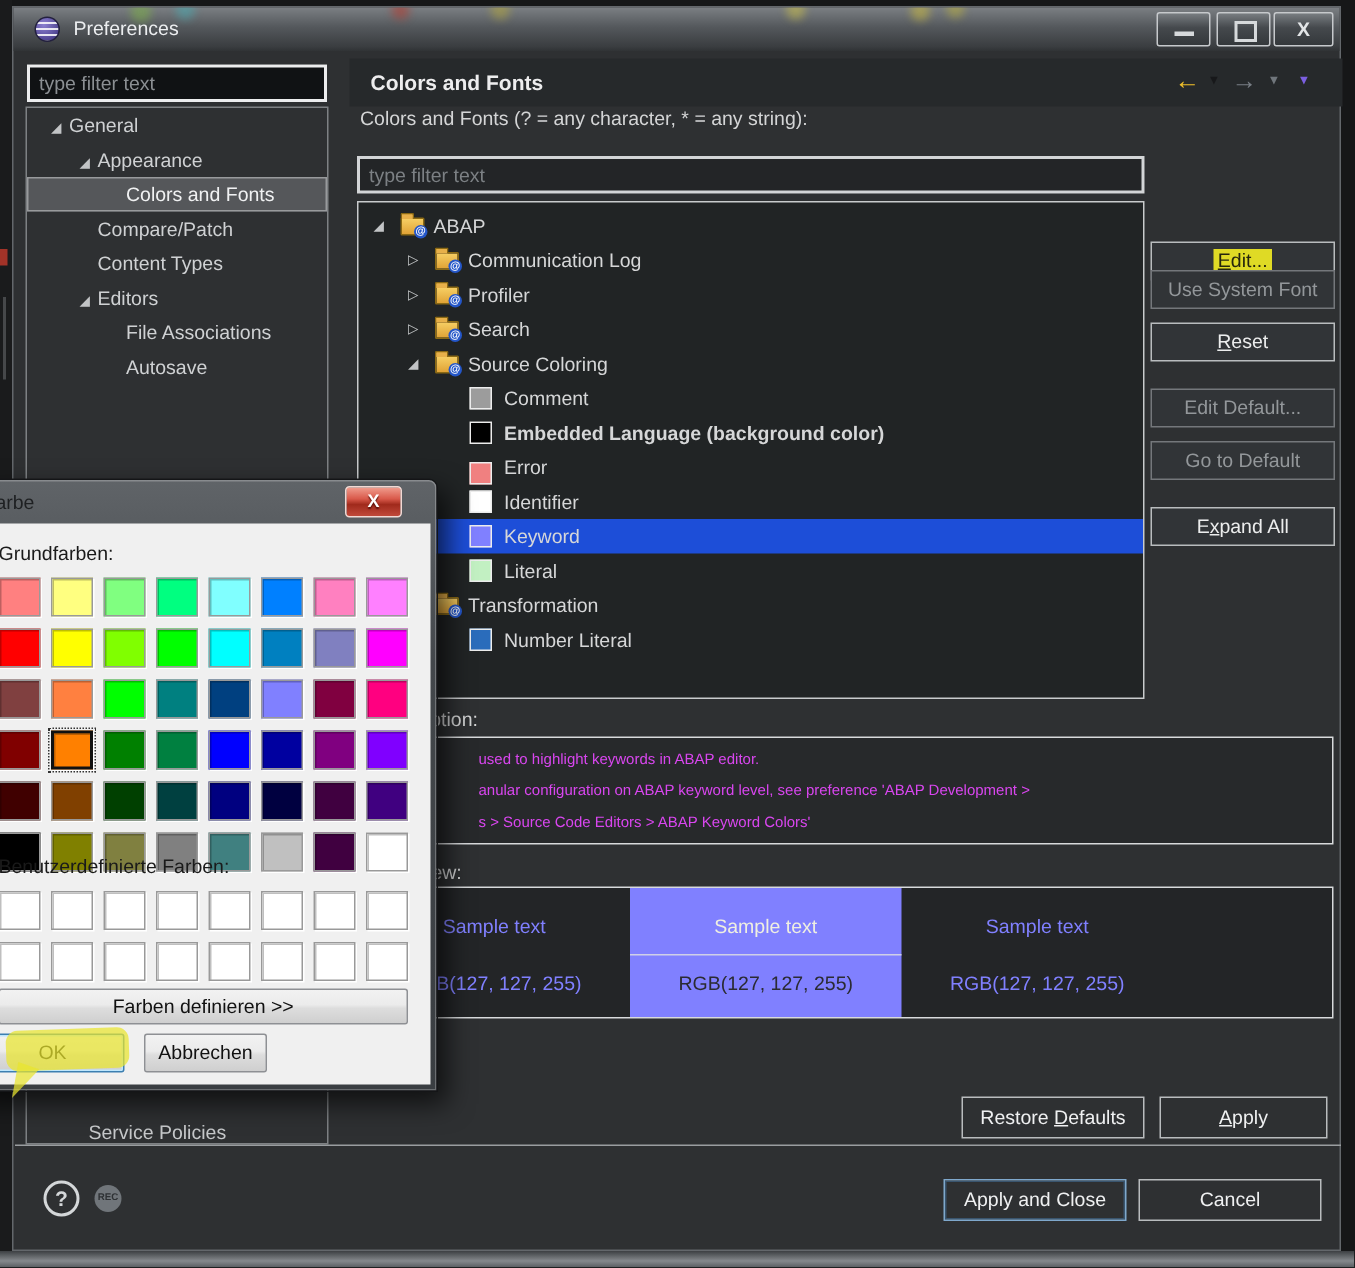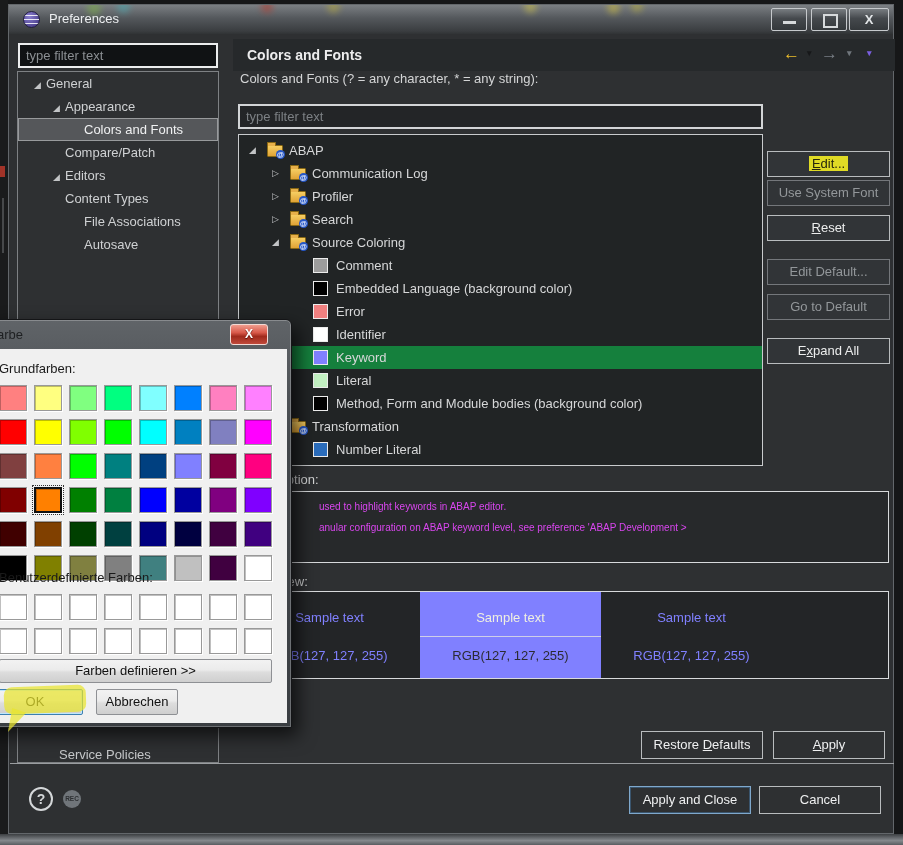--- a/index.html
+++ b/index.html
@@ -42,21 +42,21 @@
   
   .lbl{font-size:13px;color:#d4d5d6;}
   #main-filter{position:absolute;left:229px;top:99px;width:525px;height:25px;box-sizing:border-box;
                background:#232527;border:2px solid #d3d5d7;color:#d8d8d8;font-size:13px;padding:0 6px;
                font-family:"Liberation Sans",sans-serif;}
   #main-filter::placeholder{color:#7c8084;}
   #tree-box{position:absolute;left:229px;top:129px;width:525px;height:332px;box-sizing:border-box;
             background:#212425;border:1px solid #c9cbcd;overflow:hidden;}
   .mrow{position:relative;height:23px;line-height:23px;font-size:13px;color:#d6d7d8;white-space:nowrap;
         display:flex;align-items:center;}
-  .mrow.sel{background:#15803d;}
+  .mrow.sel{background:#1d4ed8;}
   .mrow .arr{display:inline-block;width:18px;font-size:9px;color:#c2c4c6;text-align:left;flex:0 0 auto;}
   .folder{position:relative;display:inline-block;width:16px;height:12px;margin-right:6px;flex:0 0 auto;
           background:linear-gradient(#f6ce63,#e0a336);border:1px solid #8a6914;border-radius:1px;box-sizing:border-box;}
   .folder:before{content:"";position:absolute;left:-1px;top:-4px;width:7px;height:3px;
                  background:#e7b04a;border:1px solid #8a6914;border-bottom:none;border-radius:1px 1px 0 0;}
   .folder .badge{position:absolute;right:-3px;bottom:-3px;width:9px;height:9px;border-radius:50%;
                  background:#2456c8;color:#fff;font-size:7px;line-height:9px;text-align:center;font-weight:bold;}
   .tswatch{display:inline-block;width:13px;height:13px;margin-right:8px;border:1px solid #ececec;
            box-sizing:content-box;flex:0 0 auto;}
   
@@ -148,22 +148,22 @@
       </div>
     </div>
 
     <input id="side-filter" type="text" placeholder="type filter text" style="">
     <div id="side-box"></div>
     <div id="side-tree">
         <div class="srow" style="padding-left: 11px;"><span class="arr">◢</span><span>General</span></div>
         <div class="srow" style="padding-left: 30px;"><span class="arr">◢</span><span>Appearance</span></div>
         <div class="srow sel" style="padding-left: 49px;"><span class="arr"></span><span>Colors and Fonts</span></div>
         <div class="srow" style="padding-left: 30px;"><span class="arr"></span><span>Compare/Patch</span></div>
+        <div class="srow" style="padding-left: 30px;"><span class="arr"></span><span>Content Types</span></div>
         <div class="srow" style="padding-left: 30px;"><span class="arr">◢</span><span>Editors</span></div>
-        <div class="srow" style="padding-left: 30px;"><span class="arr"></span><span>Content Types</span></div>
         <div class="srow" style="padding-left: 49px;"><span class="arr"></span><span>File Associations</span></div>
         <div class="srow" style="padding-left: 49px;"><span class="arr"></span><span>Autosave</span></div>
       </div>
     <div id="side-bottom-item" class="srow">Service Policies</div>
 
     <div id="hdr">
       <div id="hdr-title">Colors and Fonts</div>
       <div class="nav" style="left:550px;font-size:17px;color:#EFBF2B;">←</div>
       <div class="nav" style="left:574px;top:9px;font-size:9px;color:#17181a;">▾</div>
       <div class="nav" style="left:588px;font-size:17px;color:#787E85;">→</div>
@@ -207,77 +207,73 @@
           <span class="folder">
             <span class="badge">@</span>
           </span>
           <span>Source Coloring</span>
         </div>
         <div class="mrow" style="padding-left: 56px;">
           <span class="arr"></span>
           <span class="tswatch" style="background: rgb(156, 156, 156);"></span>
           <span>Comment</span>
         </div>
-        <div class="mrow" style="padding-left: 56px;">
+        <div class="mrow" style="padding-left: 56px; font-weight: bold;">
           <span class="arr"></span>
           <span class="tswatch" style="background: rgb(0, 0, 0);"></span>
           <span>Embedded Language (background color)</span>
         </div>
-        <div class="mrow" style="padding-left: 56px;">
+        <div class="mrow" style="padding-left: 56px; align-items: flex-end;">
           <span class="arr"></span>
           <span class="tswatch" style="background: rgb(240, 128, 128);"></span>
           <span>Error</span>
         </div>
         <div class="mrow" style="padding-left: 56px;">
           <span class="arr"></span>
           <span class="tswatch" style="background: rgb(255, 255, 255);"></span>
           <span>Identifier</span>
         </div>
         <div class="mrow sel" style="padding-left: 56px;">
           <span class="arr"></span>
           <span class="tswatch" style="background: rgb(128, 128, 255);"></span>
           <span>Keyword</span>
         </div>
         <div class="mrow" style="padding-left: 56px;">
           <span class="arr"></span>
           <span class="tswatch" style="background: rgb(194, 240, 194);"></span>
           <span>Literal</span>
         </div>
-        <div class="mrow" style="padding-left: 56px;">
-          <span class="arr"></span>
-          <span class="tswatch" style="background: rgb(0, 0, 0);"></span>
-          <span>Method, Form and Module bodies (background color)</span>
-        </div>
         <div class="mrow" style="padding-left: 33px;">
           <span class="arr"></span>
           <span class="folder">
             <span class="badge">@</span>
           </span>
           <span>Transformation</span>
         </div>
         <div class="mrow" style="padding-left: 56px;">
           <span class="arr"></span>
           <span class="tswatch" style="background: rgb(42, 108, 187);"></span>
           <span>Number Literal</span>
         </div>
       </div>
     <div id="action-buttons">
-        <div class="abtn" style="top: 146px;"><span class="marker"><span class="mn">E</span>dit...</span></div>
+        <div class="abtn" style="top: 156px;"><span class="marker"><span class="mn">E</span>dit...</span></div>
         <div class="abtn dis" style="top: 175px;">Use System Font</div>
         <div class="abtn" style="top: 210px;"><span class="mn">R</span>eset</div>
         <div class="abtn dis" style="top: 254px;">Edit Default...</div>
         <div class="abtn dis" style="top: 289px;">Go to Default</div>
         <div class="abtn" style="top: 333px;">E<span class="mn">x</span>pand All</div>
       </div>
 
     <div class="abs lbl" style="left:241px;top:467px;">Description:</div>
     <div id="desc-box">
         <div class="inner" id="desc-lines">
           <div class="desc-line">used to highlight keywords in ABAP editor.</div>
           <div class="desc-line">anular configuration on ABAP keyword level, see preference 'ABAP Development &gt;</div>
+          <div class="desc-line">s &gt; Source Code Editors &gt; ABAP Keyword Colors'</div>
         </div>
       </div>
 
     <div class="abs lbl" style="left:249px;top:569px;">Preview:</div>
     <div id="prev-box">
         <div class="pcell">
           <div class="st" style="color: rgb(128, 128, 255);">Sample text</div>
           <div class="rgb" style="color: rgb(128, 128, 255);">RGB(127, 127, 255)</div>
         </div>
         <div class="pcell bg" style="background: rgb(128, 128, 255);">

